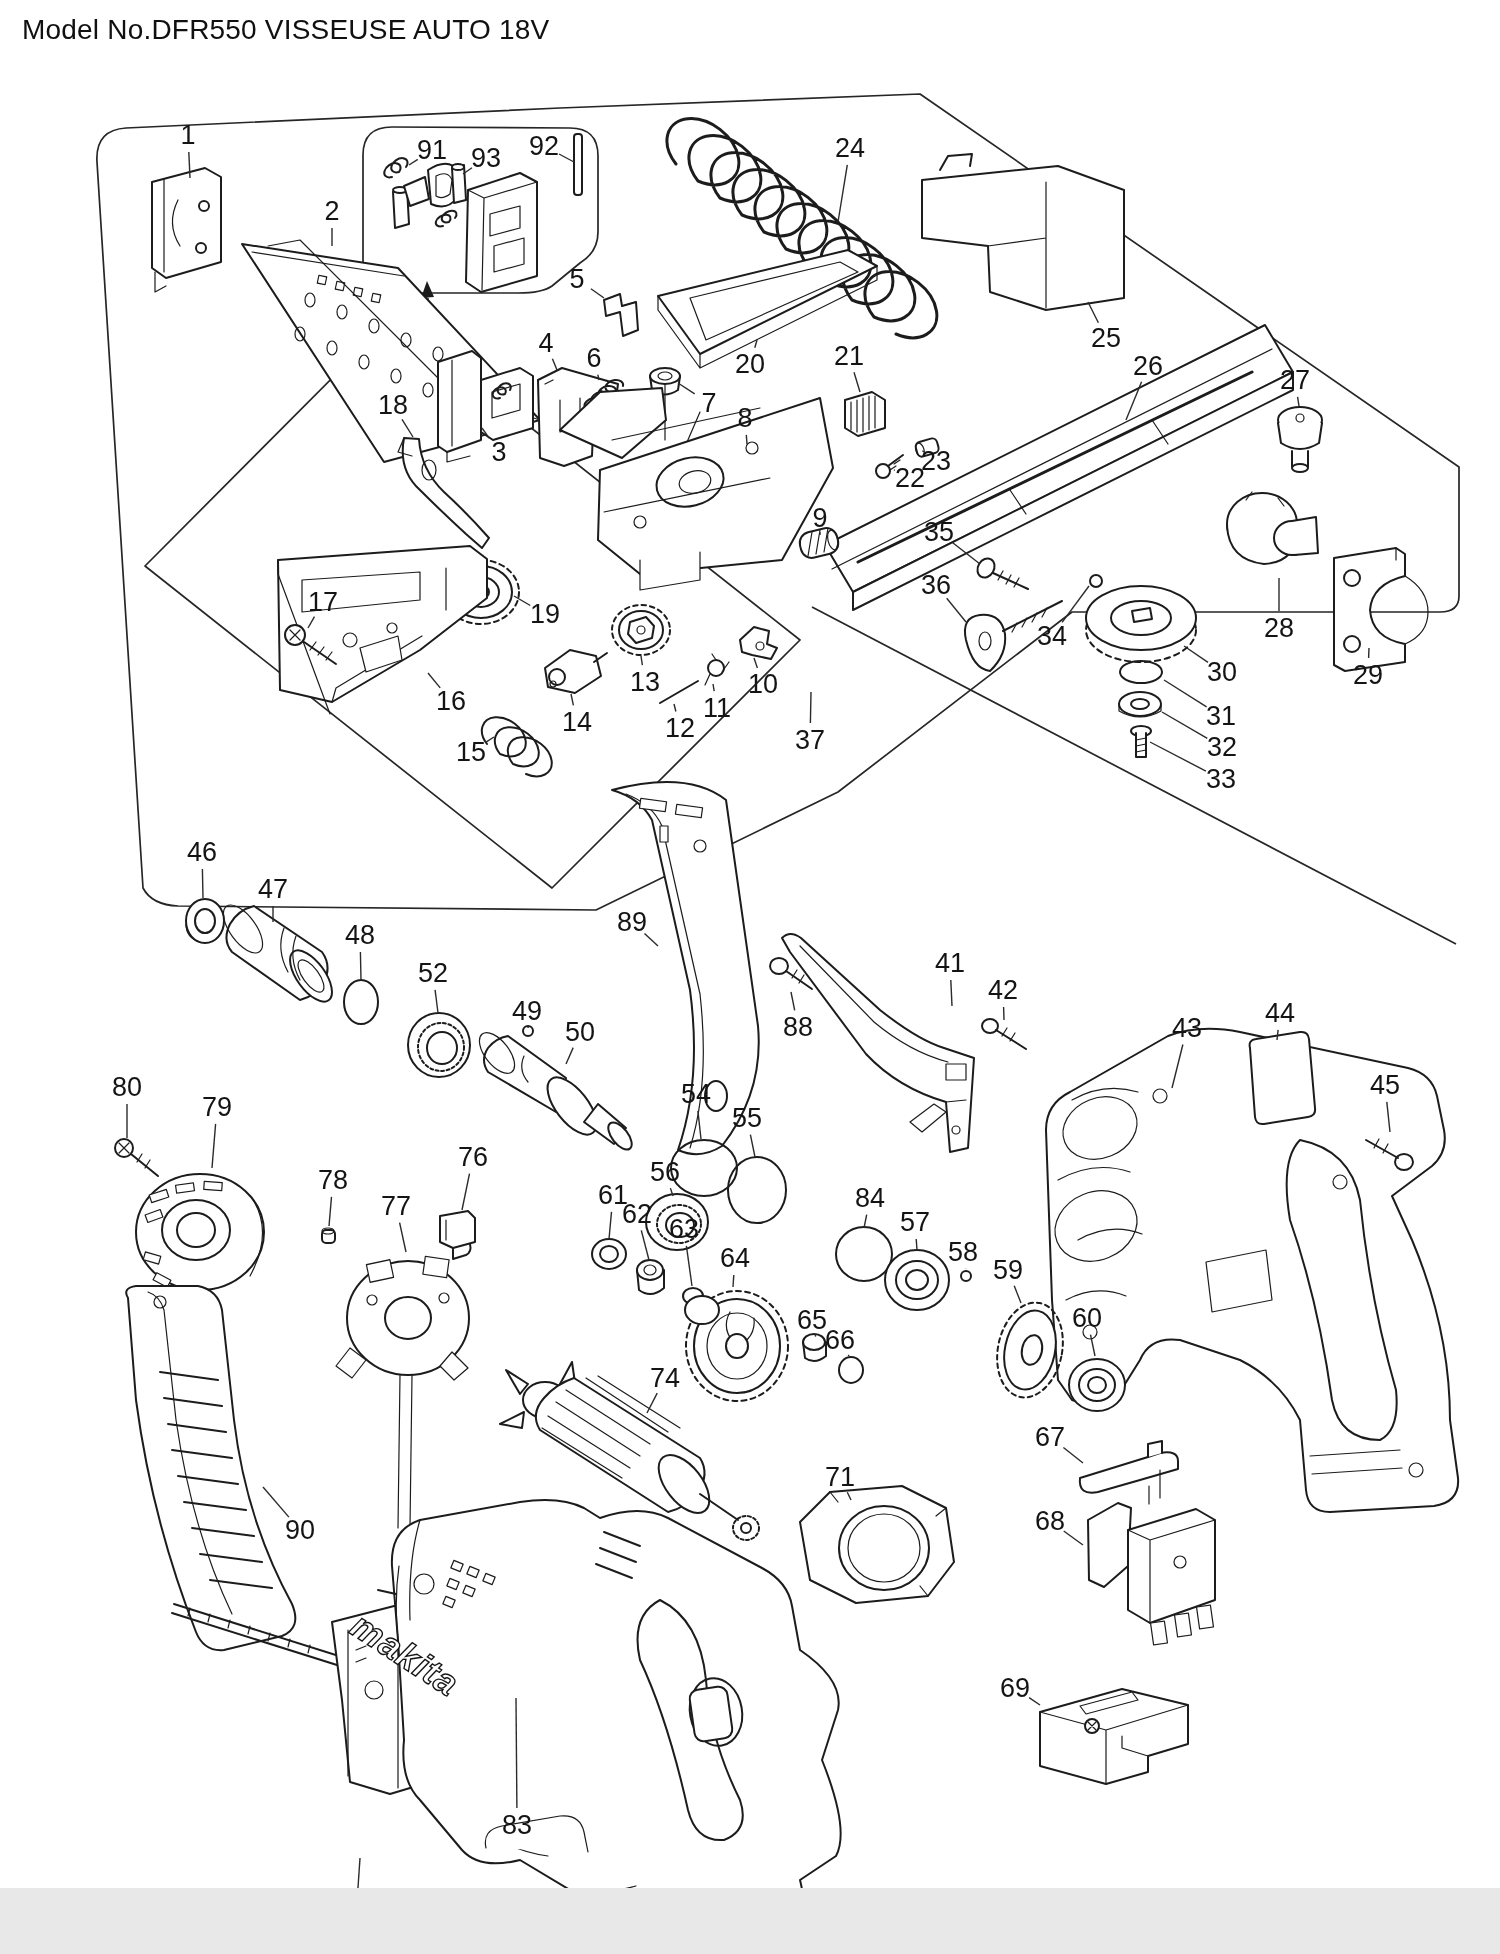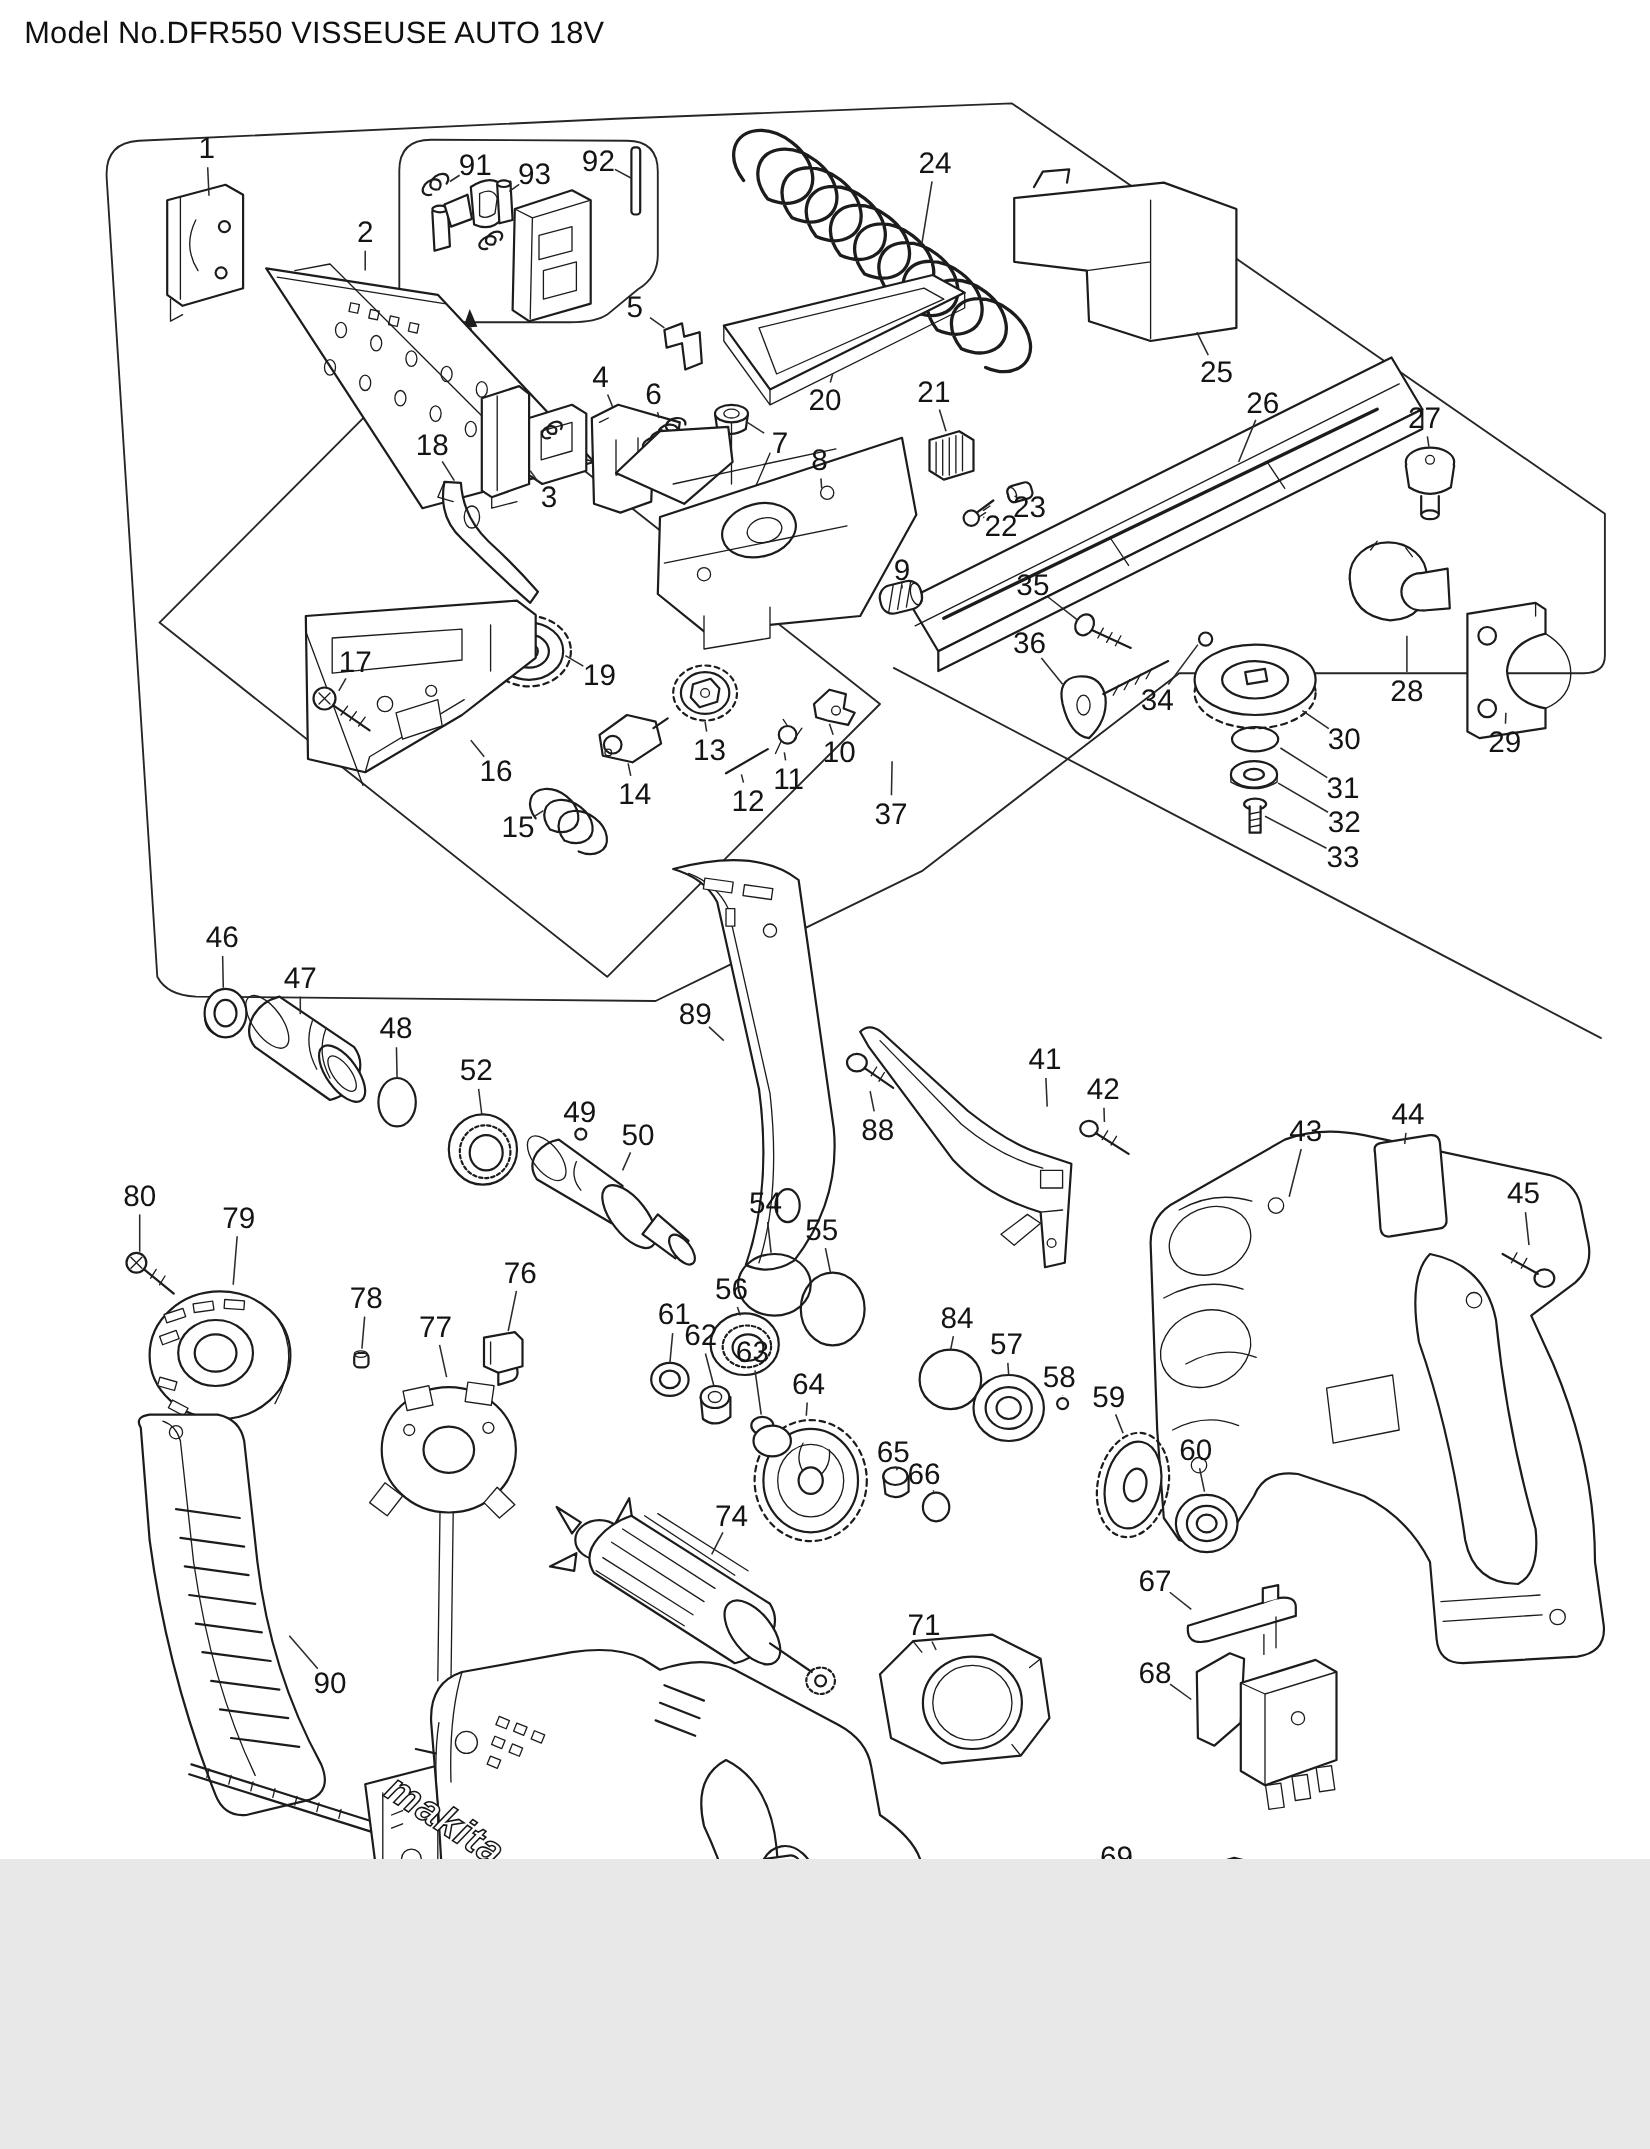--- a/index.html
+++ b/index.html
@@ -1,16 +1,16 @@
 <!DOCTYPE html>
 <html><head>
 <meta charset="utf-8">
 <style>
   html,body{margin:0;padding:0;background:#e8e8e8;}
-  .page{position:relative;width:1500px;height:1690px;background:#ffffff;overflow:hidden;
+  .page{position:relative;width:1500px;height:1888px;background:#ffffff;overflow:hidden;
         font-family:"Liberation Sans",sans-serif;text-align:right;}
   .title{position:absolute;left:22px;top:14px;font-size:28px;font-weight:400;color:#101010;
          letter-spacing:.2px;white-space:nowrap;}
   svg{position:absolute;left:0;top:0;}
   .fw{fill:#ffffff;stroke:#1c1c1c;stroke-width:2;stroke-linejoin:round;stroke-linecap:round;}
   .ln{fill:none;stroke:#1c1c1c;stroke-width:2;stroke-linejoin:round;stroke-linecap:round;}
   .thin{stroke-width:1.2;}
   .bold{stroke-width:3;}
   .bound{fill:none;stroke:#262626;stroke-width:1.7;stroke-linejoin:round;}
   .callout-text{font:27px "Liberation Sans",sans-serif;fill:#141414;}

